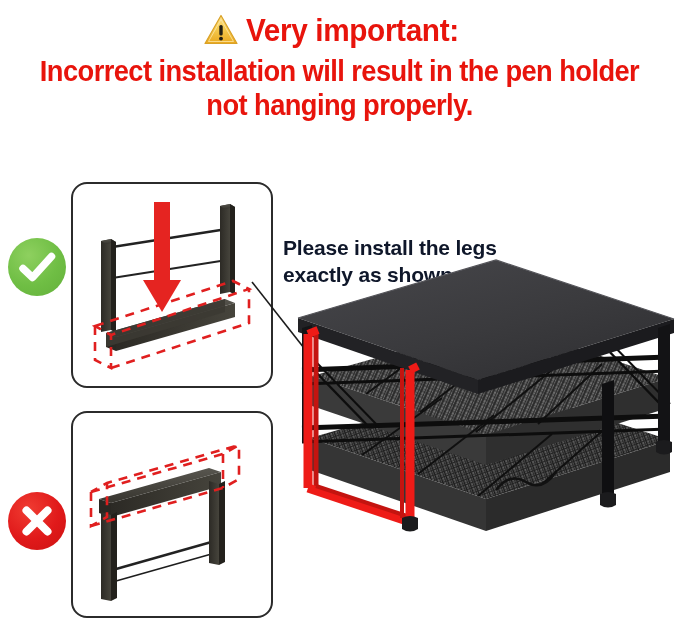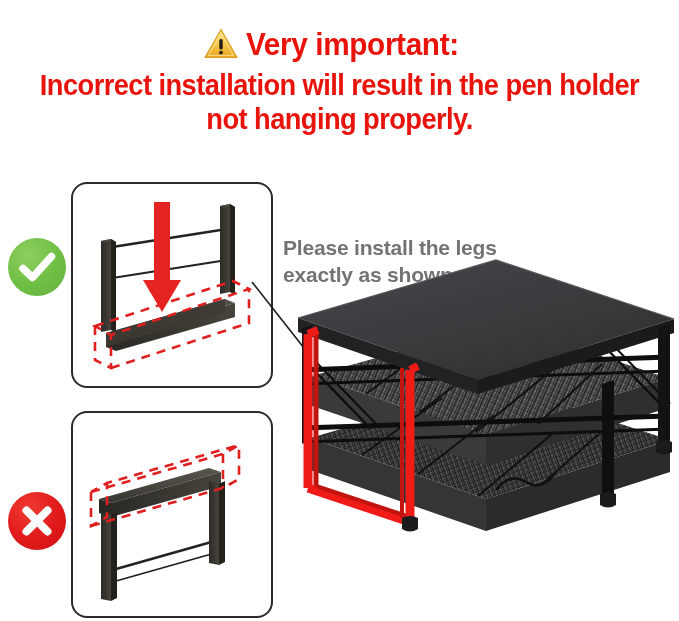--- a/index.html
+++ b/index.html
@@ -23,21 +23,21 @@
     top: 0;
     width: 679px;
     text-align: center;
   }
   .heading-line1 {
     display: flex;
     align-items: center;
     justify-content: center;
     gap: 8px;
     height: 48px;
-    padding-top: 20px;
+    padding-top: 6px;
   }
   .warn-icon {
     display: block;
     width: 34px;
     height: 32px;
     flex: none;
   }
   .title-main {
     color: #e8140c;
     font-size: 32px;
@@ -89,21 +89,21 @@
   #panel-correct { left: 71px; top: 182px; width: 198px; height: 202px; }
   #panel-wrong   { left: 71px; top: 411px; width: 198px; height: 203px; }
   .panel svg { display: block; width: 100%; height: 100%; }
 
   
   .callout {
     position: absolute;
     left: 283px;
     top: 234px;
     width: 290px;
-    color: #737373;
+    color: #0f172a;
     font-size: 21px;
     font-weight: bold;
     line-height: 1.3;
     letter-spacing: -0.2px;
   }
   .callout span { display: block; white-space: nowrap; }
 
   
   #product-photo {
     position: absolute;

